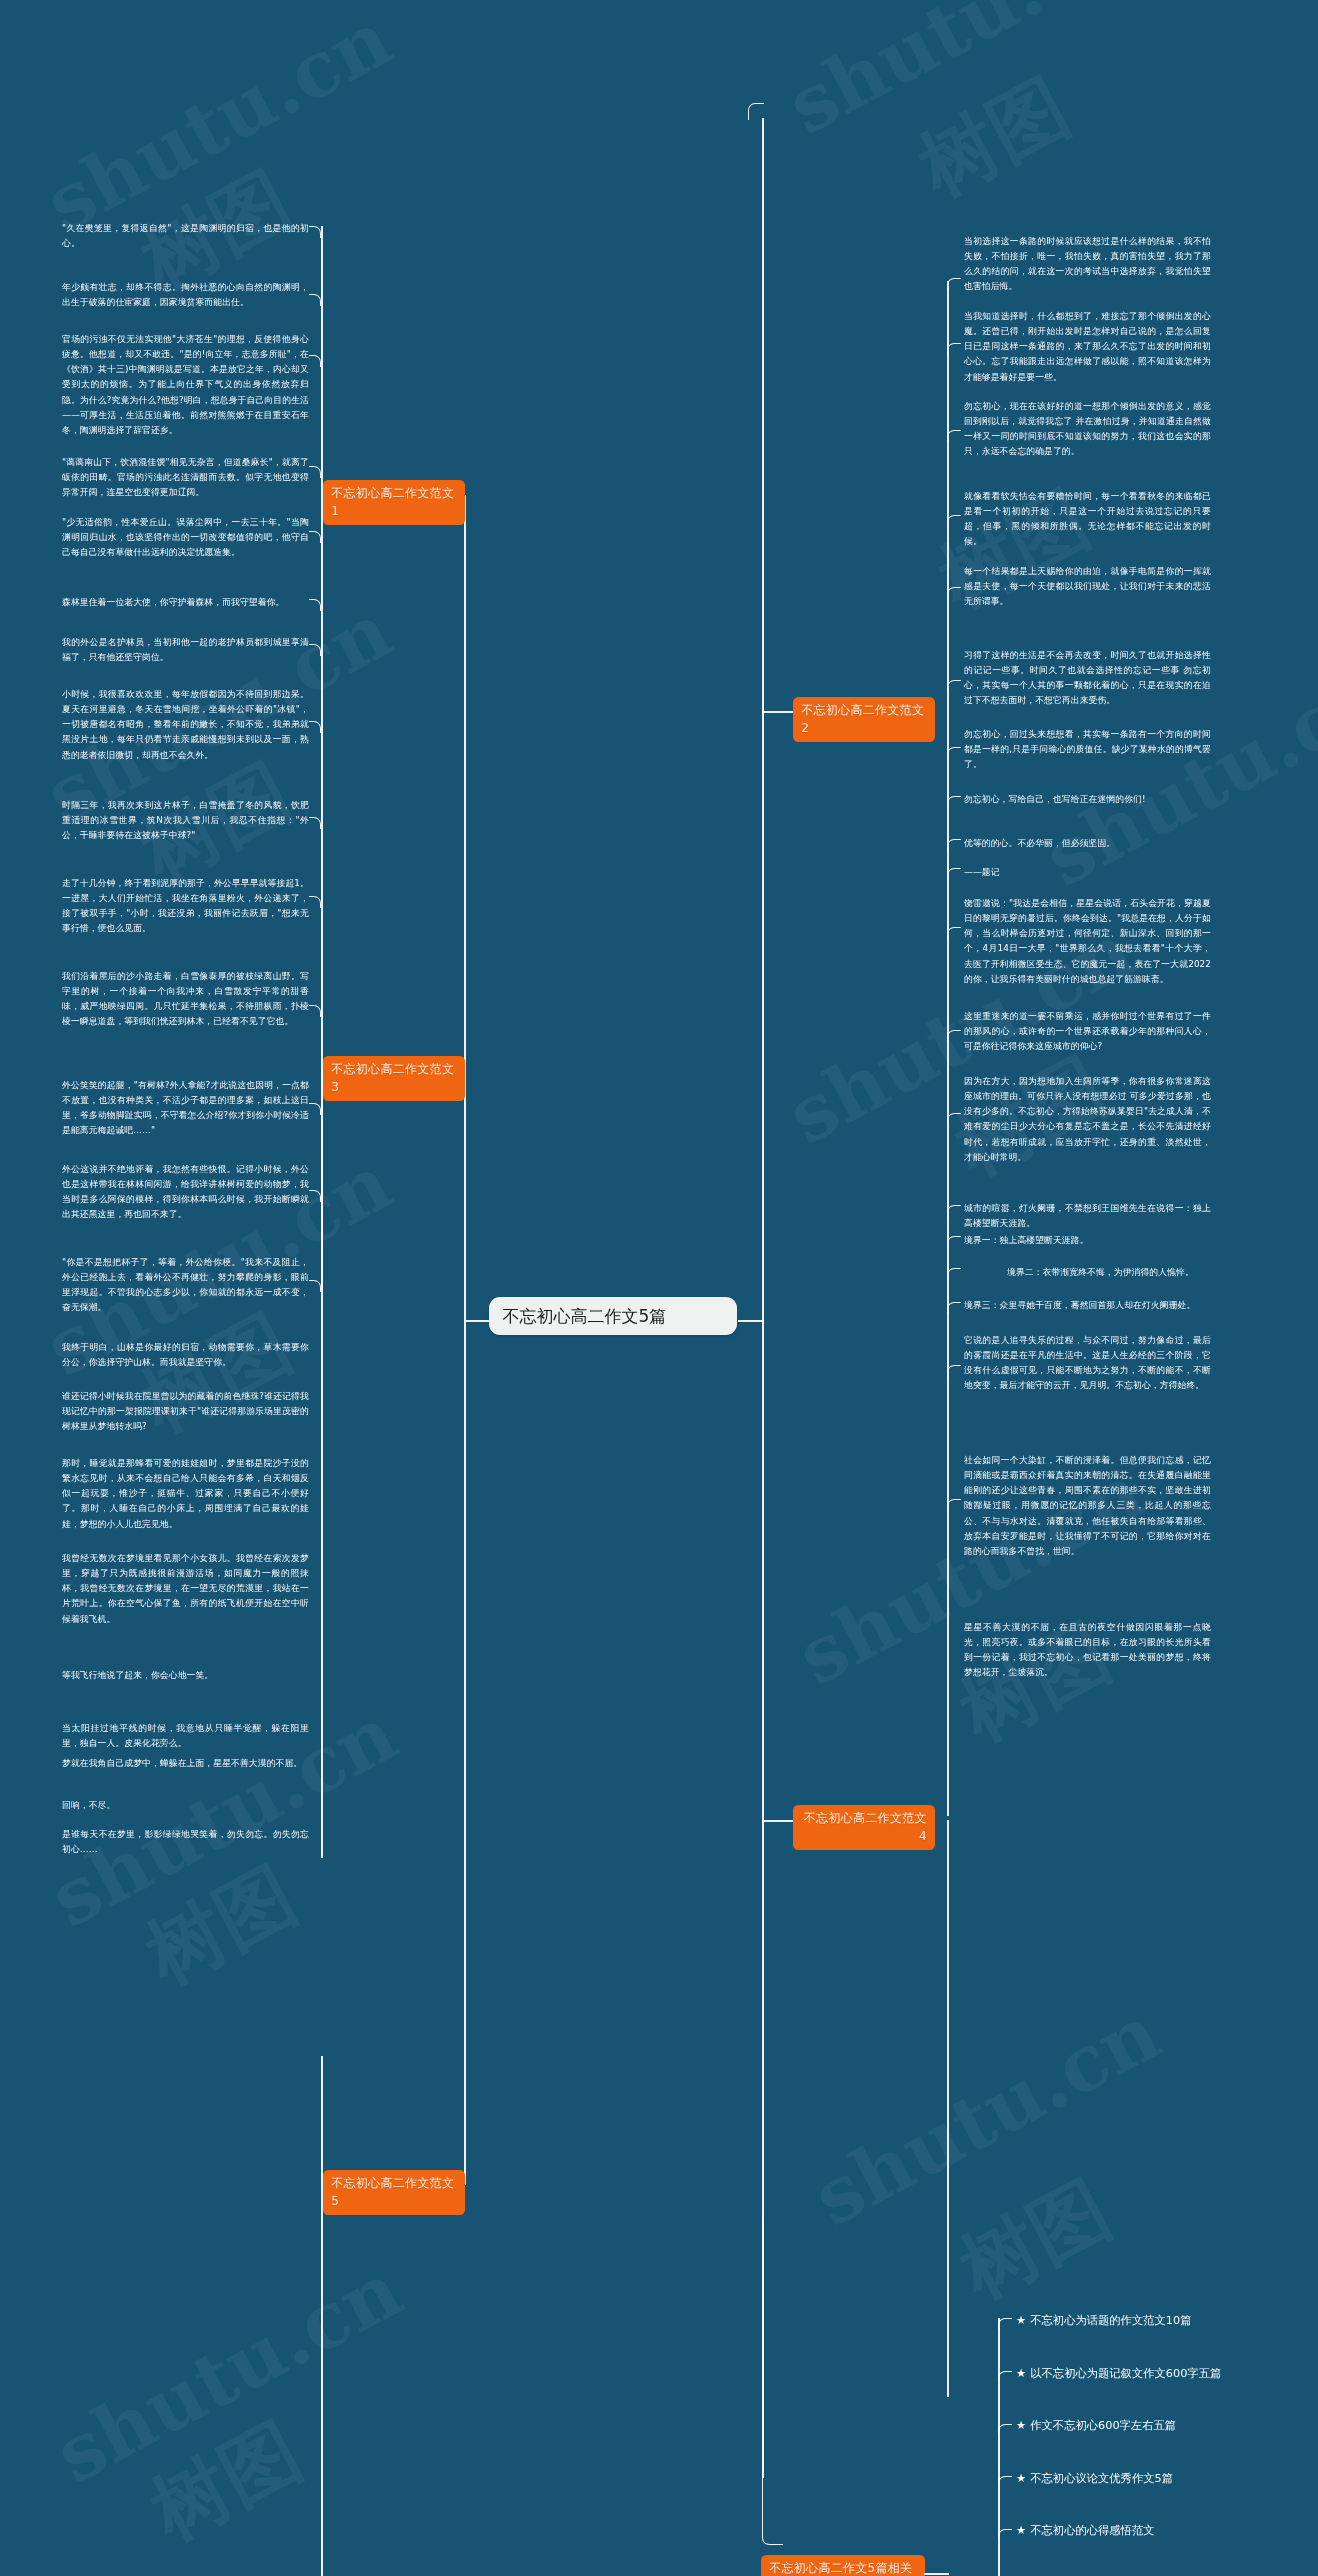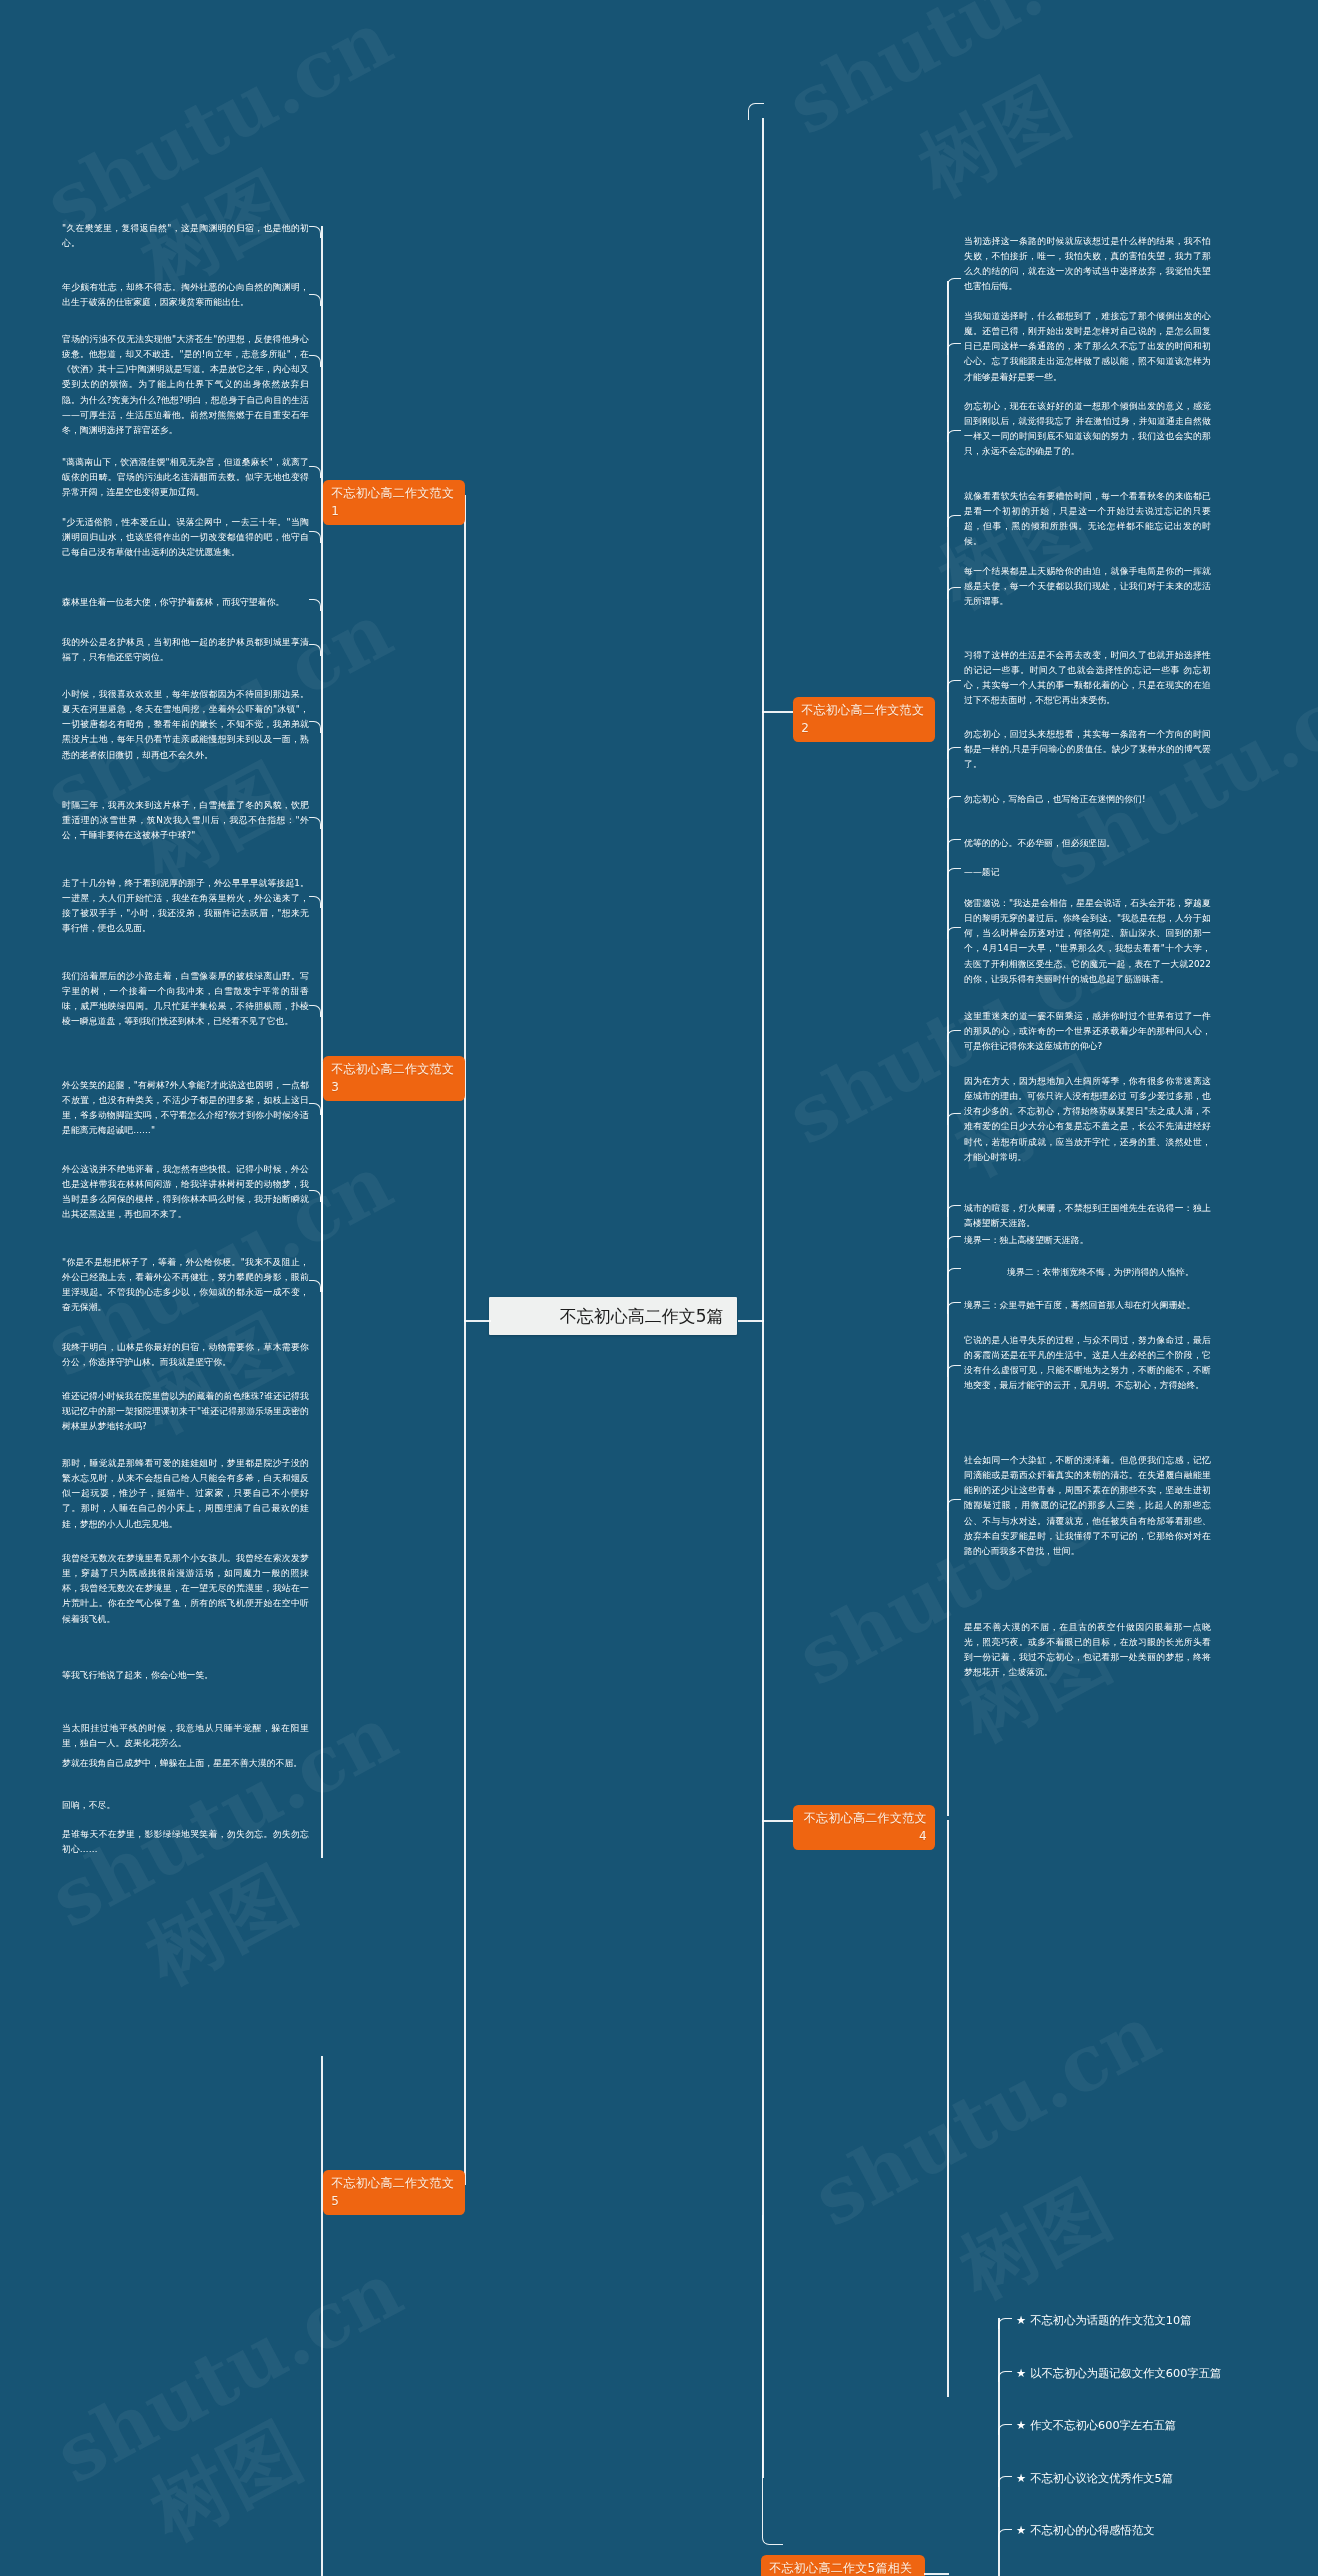--- a/index.html
+++ b/index.html
@@ -66,26 +66,26 @@
   .node-orange.lead{
     font-size:13px;
     line-height:1.5;
     padding:8.2px 9.3px;
     text-align:left;
   }
   .node-title{
     position:absolute;
     background:#eff1f0;
     color:#1d1d1d;
-    border-radius:1px;
+    border-radius:11px;
     font-size:17px;
     line-height:1.3;
     padding:8.2px 13.4px;
     box-sizing:border-box;
-    text-align:right;
+    text-align:left;
     box-shadow:0 1px 2.6px rgba(0,0,0,.22);
   }
   .para{
     position:absolute;
     font-size:8.8px;
     line-height:1.72;
     color:#ffffff;
     text-align:justify;
     letter-spacing:0.1px;
     box-sizing:border-box;

